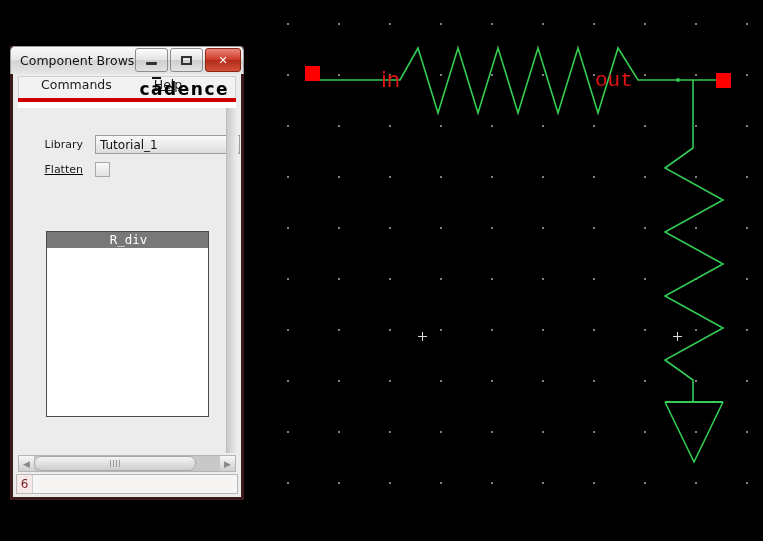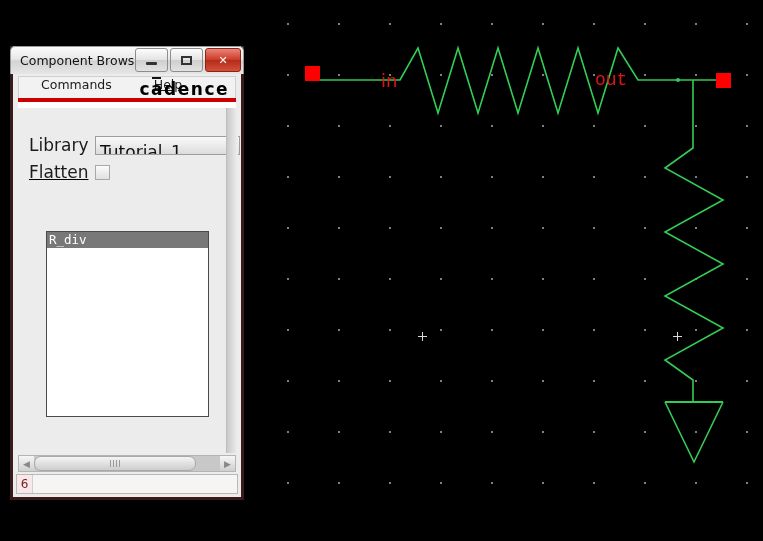--- a/index.html
+++ b/index.html
@@ -18,21 +18,21 @@
   #grid{
     position:absolute;inset:0;
     background-image:
       radial-gradient(circle at 1px 1px, rgba(170,170,170,.75) 0.8px, transparent 1.1px);
     background-size:51px 51px;
     background-position:7px 23px;
   }
   #schem{position:absolute;left:0;top:0;}
   .term{position:absolute;width:15px;height:15px;background:#f00;}
   .netlabel{
-    position:absolute;color:#e01414;font-size:18px;line-height:21px;
+    position:absolute;color:#e01414;font-size:21px;line-height:21px;
     font-family:"DejaVu Sans","Liberation Sans",sans-serif;
     letter-spacing:0px;white-space:nowrap;
   }
   .xhair{position:absolute;width:9px;height:9px;}
   .xhair:before,.xhair:after{content:"";position:absolute;background:#d8d8d8;}
   .xhair:before{left:0;top:4px;width:9px;height:1px;}
   .xhair:after{left:4px;top:0;width:1px;height:9px;}
 
   
   #bottomstrip{position:absolute;left:0;top:521px;width:763px;height:20px;background:#000;}
@@ -95,27 +95,27 @@
   }
   #logo .mac{position:relative;}
   #logo .mac:after{
     content:"";position:absolute;left:1px;top:-2px;width:9px;height:2px;background:#111;
   }
   #redbar{position:absolute;left:18px;top:98px;width:218px;height:4px;background:#c00;}
   #underred{position:absolute;left:18px;top:102px;width:218px;height:6px;background:#fff;}
 
   
   .row{position:absolute;display:flex;align-items:center;}
-  .flabel{font-size:17px;color:#1a1a1a;width:54px;text-align:right;}
+  .flabel{font-size:11px;color:#1a1a1a;width:54px;text-align:right;}
   #libRow{left:29px;top:135px;}
   #libField{
     margin-left:12px;width:145px;height:19px;box-sizing:border-box;
     background:linear-gradient(to bottom,#fafafa,#dcdcdc);
     border:1px solid #9d9d9d;
-    font-size:17px;color:#111;padding:7px 4px;line-height:16px;white-space:nowrap;
+    font-size:12px;color:#111;padding:1px 4px;line-height:16px;white-space:nowrap;
     overflow:hidden;
   }
   #flatRow{left:29px;top:162px;text-decoration:underline;}
   #flatBox{
     margin-left:12px;width:15px;height:15px;box-sizing:border-box;
     background:linear-gradient(to bottom,#fbfbfb,#e0e0e0);
     border:1px solid #a8a8a8;
   }
   #filtRow{left:29px;top:195px;}
   #filtField{
@@ -126,21 +126,21 @@
 
   
   #listbox{
     position:absolute;left:46px;top:231px;width:163px;height:186px;
     background:#fff;border:1px solid #4a4a4a;box-sizing:border-box;
     overflow:hidden;
   }
   #listsel{
     height:16px;background:#787878;color:#fff;
     font-family:"DejaVu Sans Mono","Liberation Mono",monospace;
-    font-size:12.5px;line-height:16px;padding-left:2px;white-space:nowrap;
+    font-size:12.5px;line-height:16px;padding-left:2px;white-space:nowrap;text-align:center;
   }
 
   
   #hscroll{
     position:absolute;left:18px;top:455px;width:218px;height:17px;
     display:flex;align-items:center;box-sizing:border-box;
     background:#dcdcdc;border:1px solid #b4b4b4;
   }
   .sarrow{
     width:15px;height:15px;display:flex;align-items:center;justify-content:center;

